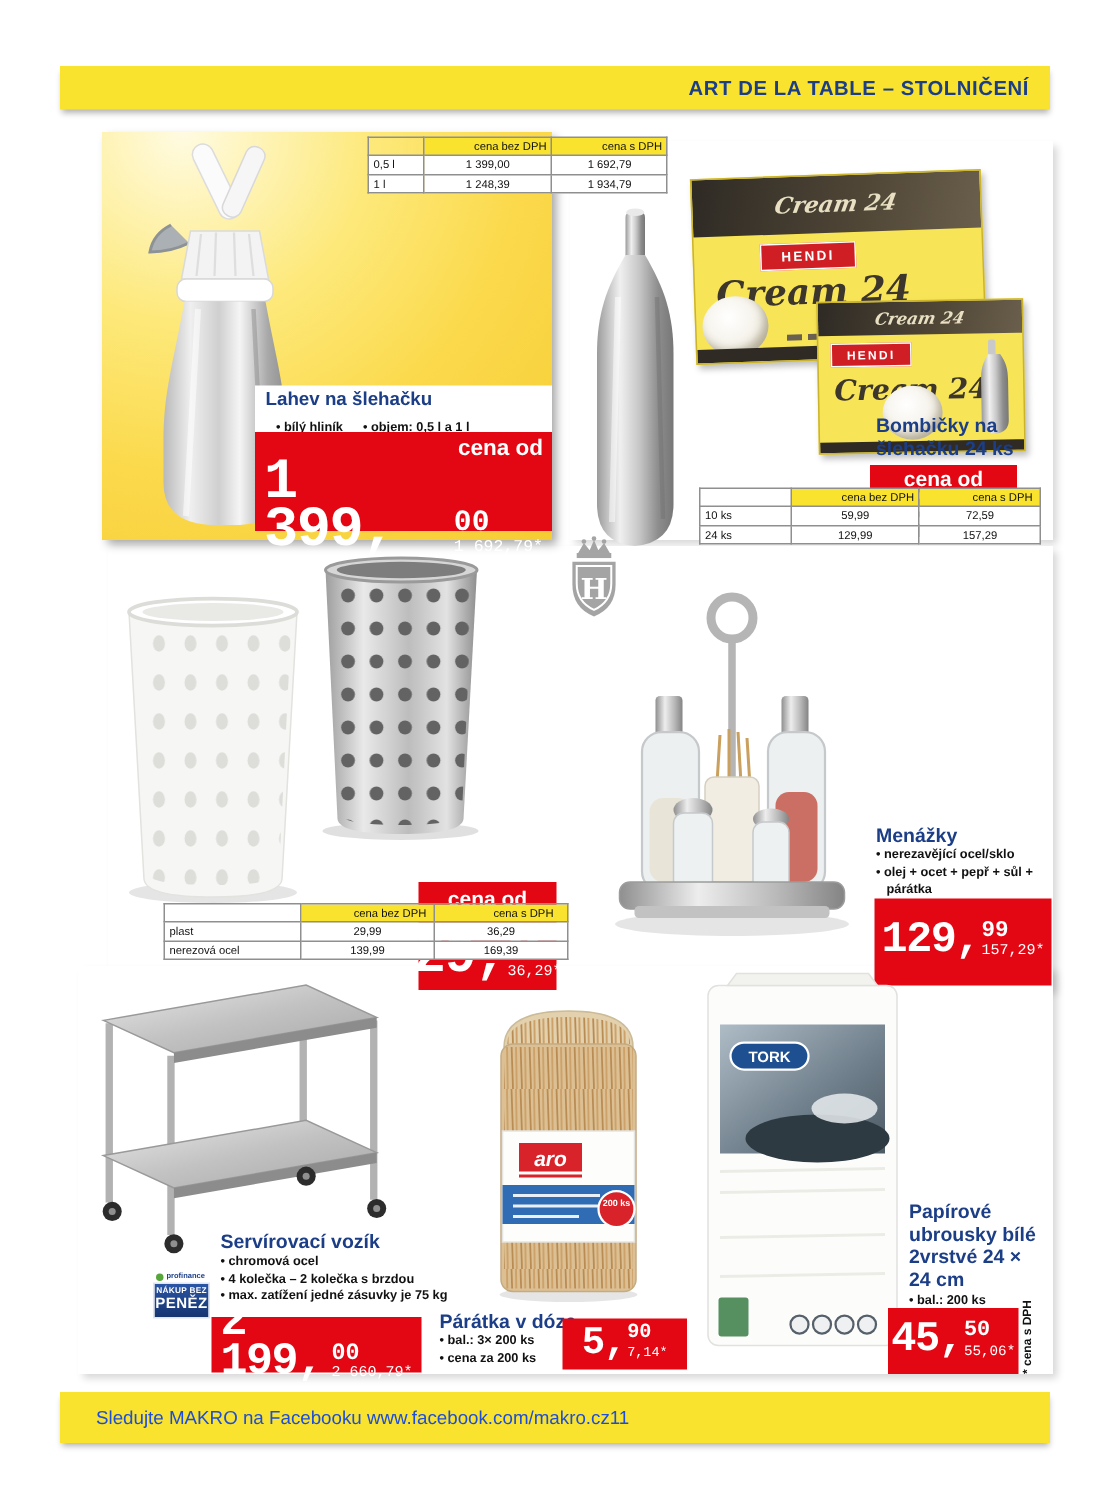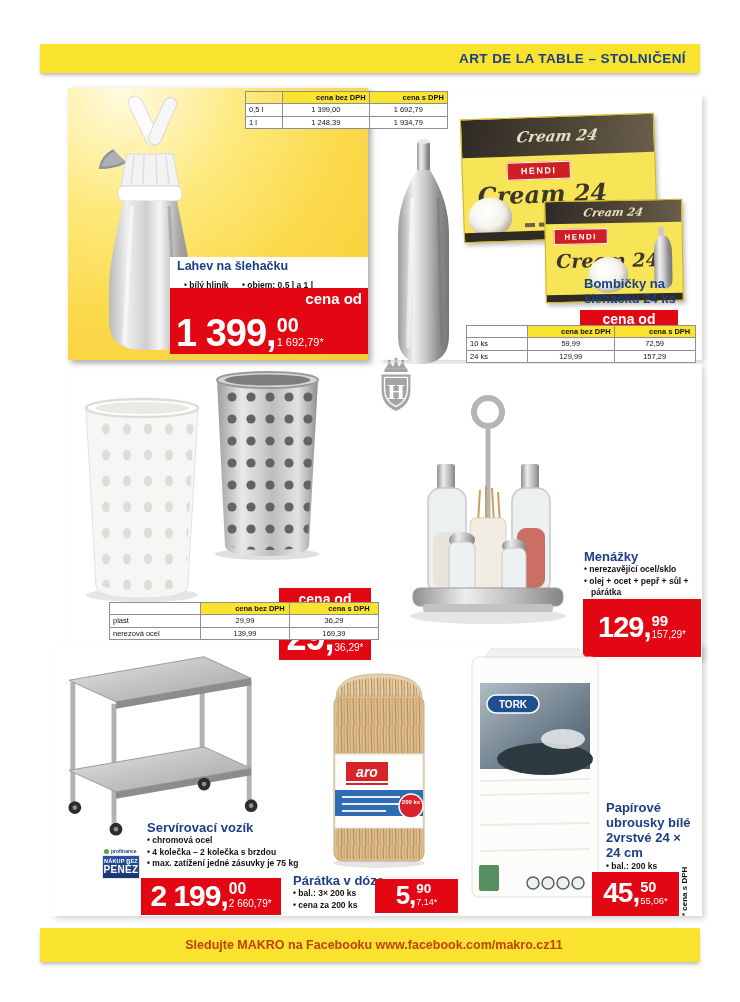--- a/index.html
+++ b/index.html
@@ -4,51 +4,51 @@
 <style>
   html,body{margin:0;padding:0;background:#fff;}
   .page{position:relative;width:740px;height:1002px;background:#ffffff;overflow:hidden;
         font-family:"Liberation Sans",sans-serif;color:#111;}
   .abs{position:absolute;}
 
   
   .bar{background:#f9e32e;box-shadow:0 3px 4px -1px rgba(0,0,0,.30);}
   .hdr-title{font-size:13.5px;font-weight:bold;color:#1c3e86;letter-spacing:.4px;
              line-height:29px;text-align:right;padding-right:14px;}
-  .footer{display:flex;justify-content:center;align-items:center;
-          font-weight:bold;font-size:12.5px;color:#c2410c;padding:0 16px 0 24px;box-sizing:border-box;}
+  .footer{display:flex;justify-content:flex-start;align-items:center;
+          font-weight:normal;font-size:12.5px;color:#1d4ed8;padding:0 16px 0 24px;box-sizing:border-box;}
 
   
   .card{background:#fff;box-shadow:3px 3px 5px rgba(0,0,0,.16);}
 
   
   .tile1{background:radial-gradient(circle at 18% 0%, #fffbe2 0%, #fde97b 34%, #fbd94b 62%, #f6cc33 100%);
          box-shadow:3px 3px 6px rgba(0,0,0,.35);}
 
   
   .ptitle{font-weight:bold;color:#1c3e86;font-size:13px;line-height:1.18;}
   .bullet{font-size:8.5px;font-weight:bold;color:#111;line-height:1.35;
           padding-left:7px;text-indent:-7px;}
   .bullet::before{content:"• ";}
   .binline{display:inline;margin-right:2px;}
 
   
   .ptab{border-collapse:collapse;background:transparent;}
   .ptab th,.ptab td{border:1px solid #8f8f8f;font-size:7.5px;padding:1px 3px;
                     text-align:center;line-height:1.25;white-space:nowrap;}
-  .ptab th{background:#f9e32e;font-weight:bold;padding-left:33px;}
+  .ptab th{background:#f9e32e;font-weight:normal;padding-left:33px;}
   .ptab th.corner{background:transparent;}
   .ptab td{background:#fff;}
   .ptab td.lab{text-align:left;}
 
   
   .redbox{background:#e30613;color:#fff;display:flex;flex-direction:column;
           justify-content:space-between;box-sizing:border-box;padding:3px 6px 5px 6px;}
   .cena-od{font-weight:bold;font-size:14px;line-height:1;}
-  .price-row{display:flex;align-items:center;line-height:1;font-weight:bold;}
+  .price-row{display:flex;align-items:flex-end;line-height:1;font-weight:bold;font-family:Liberation Mono, monospace;}
   .pi{font-size:var(--pi);letter-spacing:-1px;line-height:.85;}
   .frac{display:flex;flex-direction:column;align-items:flex-start;margin-left:1px;}
   .pd{font-size:calc(var(--pi)*.52);line-height:.9;}
   .pvat{font-size:var(--vat);font-weight:normal;margin-top:2px;white-space:nowrap;}
 
   
   .hbox{position:absolute;border:1px solid #cbb42c;box-shadow:2px 3px 4px rgba(0,0,0,.25);overflow:hidden;}
   .hbox .topface{background:linear-gradient(100deg,#2e2a24 0%,#514737 60%,#6a5f4c 100%);
                  display:flex;align-items:center;justify-content:center;}
   .script{font-family:"DejaVu Serif",serif;font-style:italic;font-weight:bold;}

